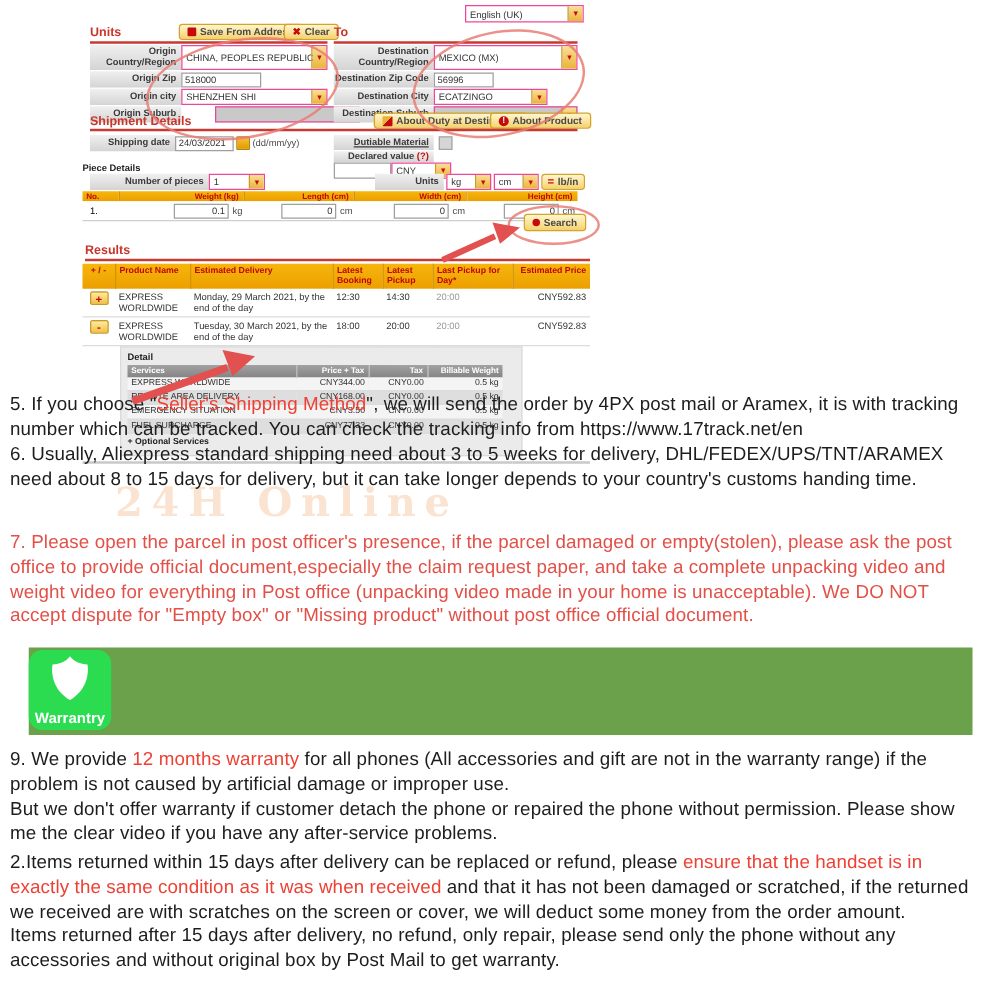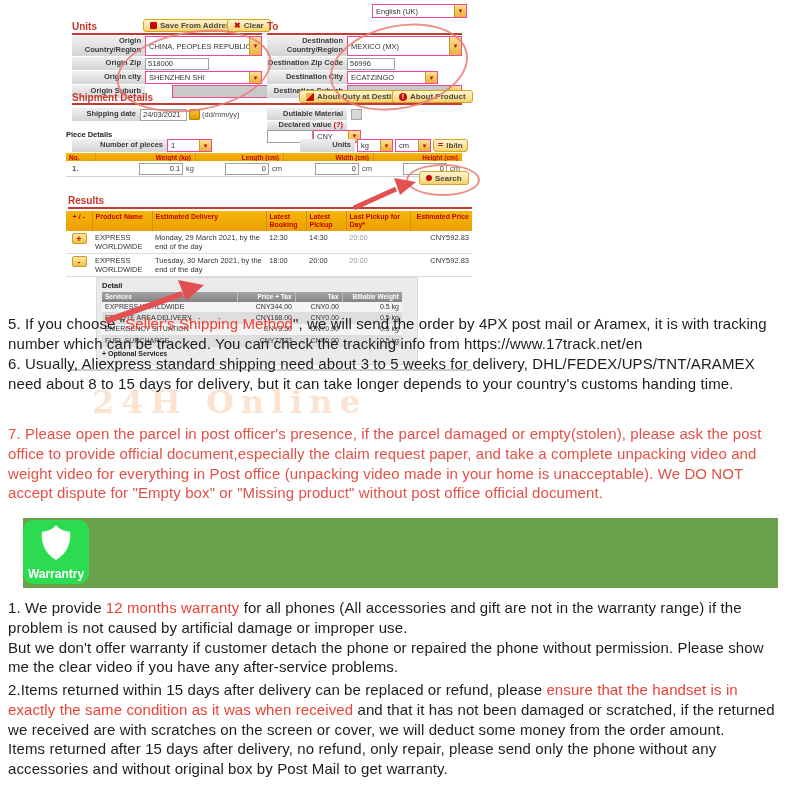--- a/index.html
+++ b/index.html
@@ -183,21 +183,21 @@
   <div class="frow" style="left:72px;top:108px;width:172px;height:13px;">
     <div class="flabel" style="width:68px;">Shipping date</div>
     <div style="flex:1;display:flex;align-items:center;gap:2px;">
       <input class="tinput" style="width: 47px;" value="24/03/2021">
       <span class="calicon"></span>
       <span class="smalltext">(dd/mm/yy)</span>
     </div>
   </div>
 
   <div class="frow" style="left:267px;top:108px;width:110px;height:12px;">
-    <div class="flabel" style="width:80px;">Dutiable Material</div>
+    <div class="flabel" style="width:80px;text-decoration:underline;">Dutiable Material</div>
     <div style="flex:1;display:flex;align-items:center;padding-left:4px;">
       <span class="checkbox"></span>
     </div>
   </div>
 
   <div class="frow" style="left:267px;top:121px;width:178px;height:13px;flex-direction:column;">
     <div class="flabel" style="width:80px;gap:2px;">
       <span>Declared value</span>
       <span style="color:#c40a0a;">(?)</span>
     </div>
@@ -386,20 +386,20 @@
 <div class="banner">
   <div class="badge">
     <svg class="shield" width="36" height="38" viewBox="0 0 36 38">
       <path d="M18 1 C15 5 10 7.5 4 7.5 C2.5 17 6 29 18 36 C30 29 33.5 17 32 7.5 C26 7.5 21 5 18 1 Z" fill="#ffffff"></path>
     </svg>
     <span class="badge-label">Warrantry</span>
   </div>
 </div>
 
 <p class="para" style="top:598px;margin:0;">
-  <span>1. We provide </span><span class="hl">12 months warranty</span><span> for all phones (All accessories and gift are not in the warranty range) if the problem is not caused by artificial damage or improper use.</span><br>
+  <span>9. We provide </span><span class="hl">12 months warranty</span><span> for all phones (All accessories and gift are not in the warranty range) if the problem is not caused by artificial damage or improper use.</span><br>
   <span>But we don't offer warranty if customer detach the phone or repaired the phone without permission. Please show me the clear video if you have any after-service problems.</span>
 </p>
 
 <p class="para" style="top:680px;margin:0;">
   <span>2.Items returned within 15 days after delivery can be replaced or refund, please </span><span class="hl">ensure that the handset is in exactly the same condition as it was when received</span><span> and that it has not been damaged or scratched, if the returned we received are with scratches on the screen or cover, we will deduct some money from the order amount.</span><br>
   <span>Items returned after 15 days after delivery, no refund, only repair, please send only the phone without any accessories and without original box by Post Mail to get warranty.</span>
 </p>
 
 </body></html>

